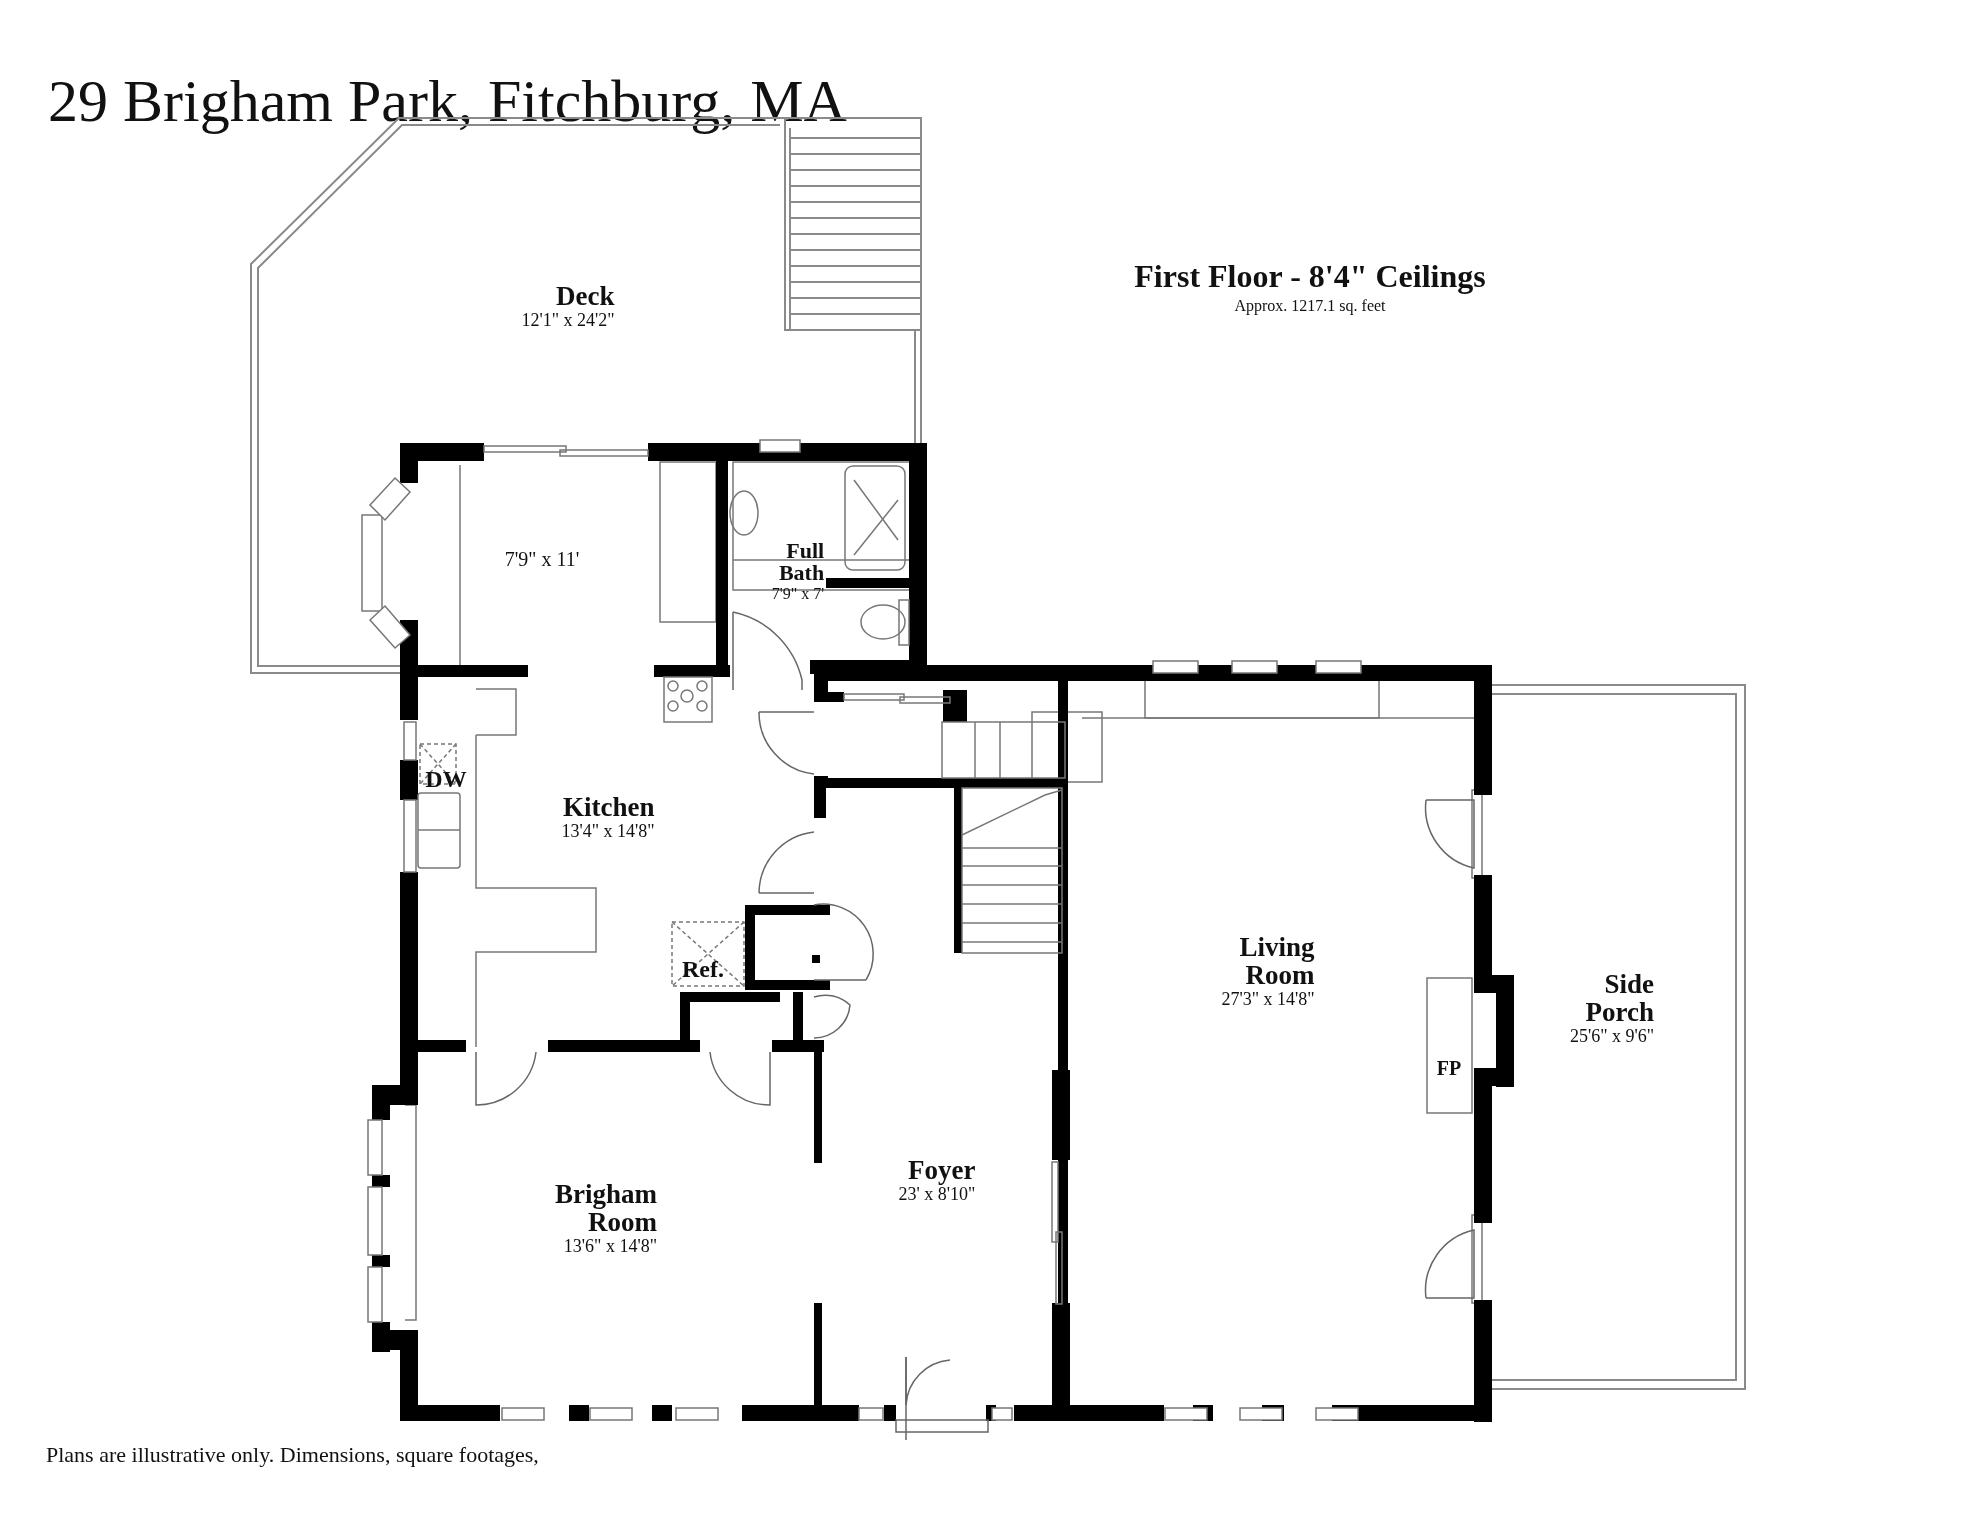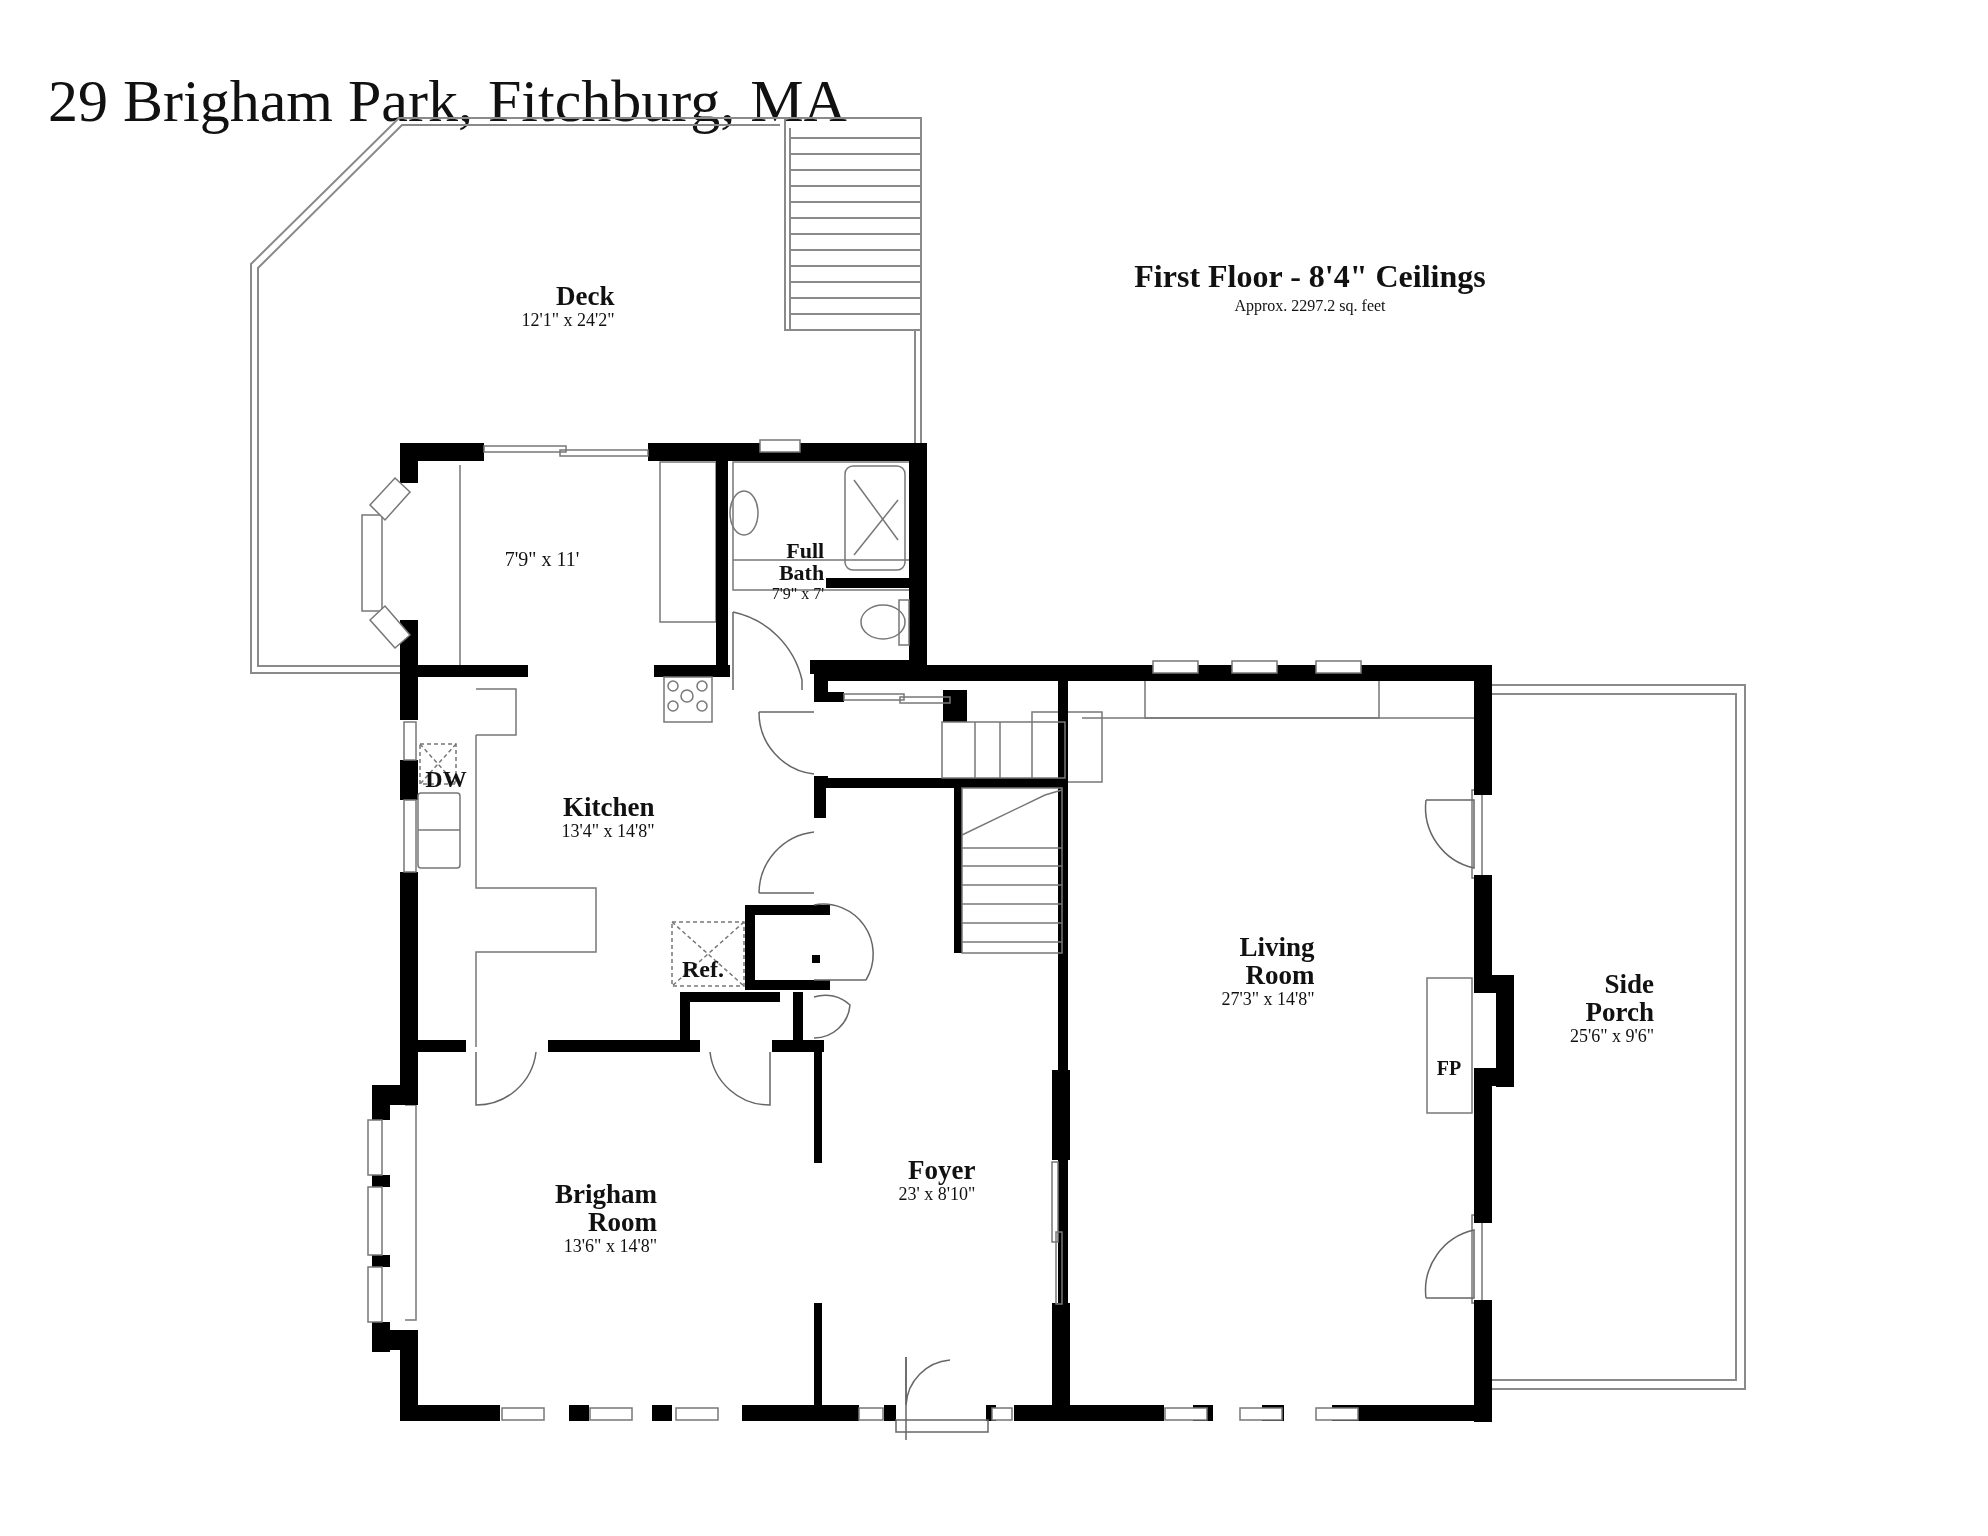--- a/index.html
+++ b/index.html
@@ -16,21 +16,21 @@
   .lbl .d { font-size:18px; line-height:20px; }
   .tag { position:absolute; font-weight:bold; font-family:"Liberation Serif", serif; transform:translate(-50%,-50%);margin-top:23px; }
 </style>
 </head>
 <body>
 
 <div id="title" class="abs">29 Brigham Park, Fitchburg, MA</div>
 
 <div id="floor-title" class="abs">
   <div class="h">First Floor - 8'4" Ceilings</div>
-  <div class="s">Approx. 2297.2 sq. feet</div>
+  <div class="s">Approx. 1217.1 sq. feet</div>
 </div>
 
 <svg id="plan" width="1988" height="1536" viewBox="0 0 1988 1536">
 
   <g fill="none" stroke="#8a8a8a" stroke-width="2">
     <polyline points="408,673 251,673 251,264 399,118 785,118 785,330"></polyline>
     <polyline points="408,666 258,666 258,268 402,125 780,125"></polyline>
     <line x1="915" y1="330" x2="915" y2="443"></line>
     <line x1="921" y1="330" x2="921" y2="443"></line>
   </g>
@@ -274,13 +274,14 @@
   <div class="n">Brigham</div>
   <div class="n">Room</div>
   <div class="d">13'6" x 14'8"</div>
 </div>
 
 <div class="tag" style="left:446px; top:756px; font-size:24px;">DW</div>
 <div class="tag" style="left:703px; top:946px; font-size:24px;">Ref.</div>
 <div class="tag" style="left:1449px; top:1045px; font-size:20px;">FP</div>
 
 <div id="disclaimer" class="abs">
+  <div>Plans are illustrative only. Dimensions, square footages,</div>
 </div>
 
 </body></html>

